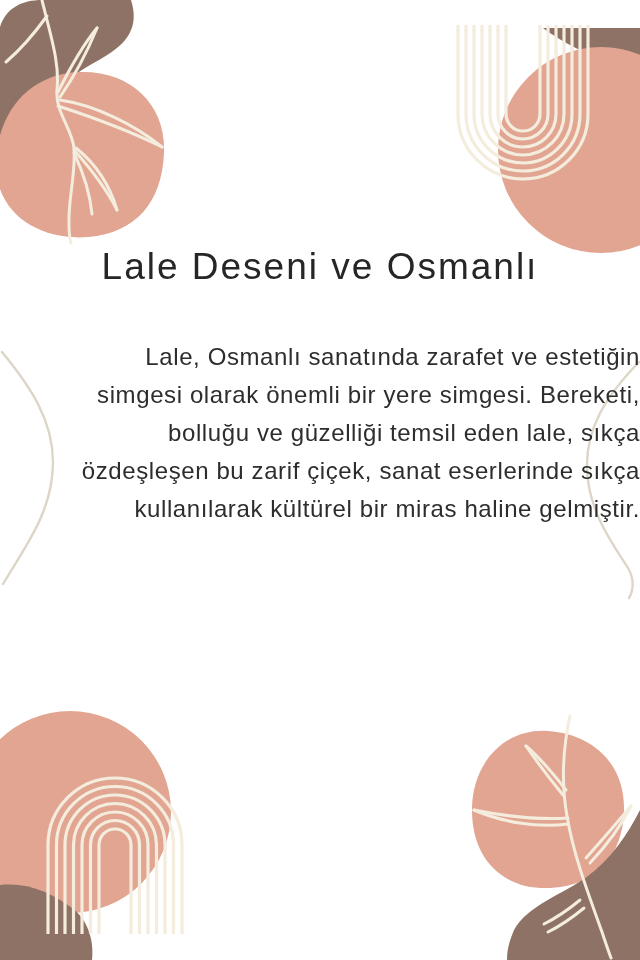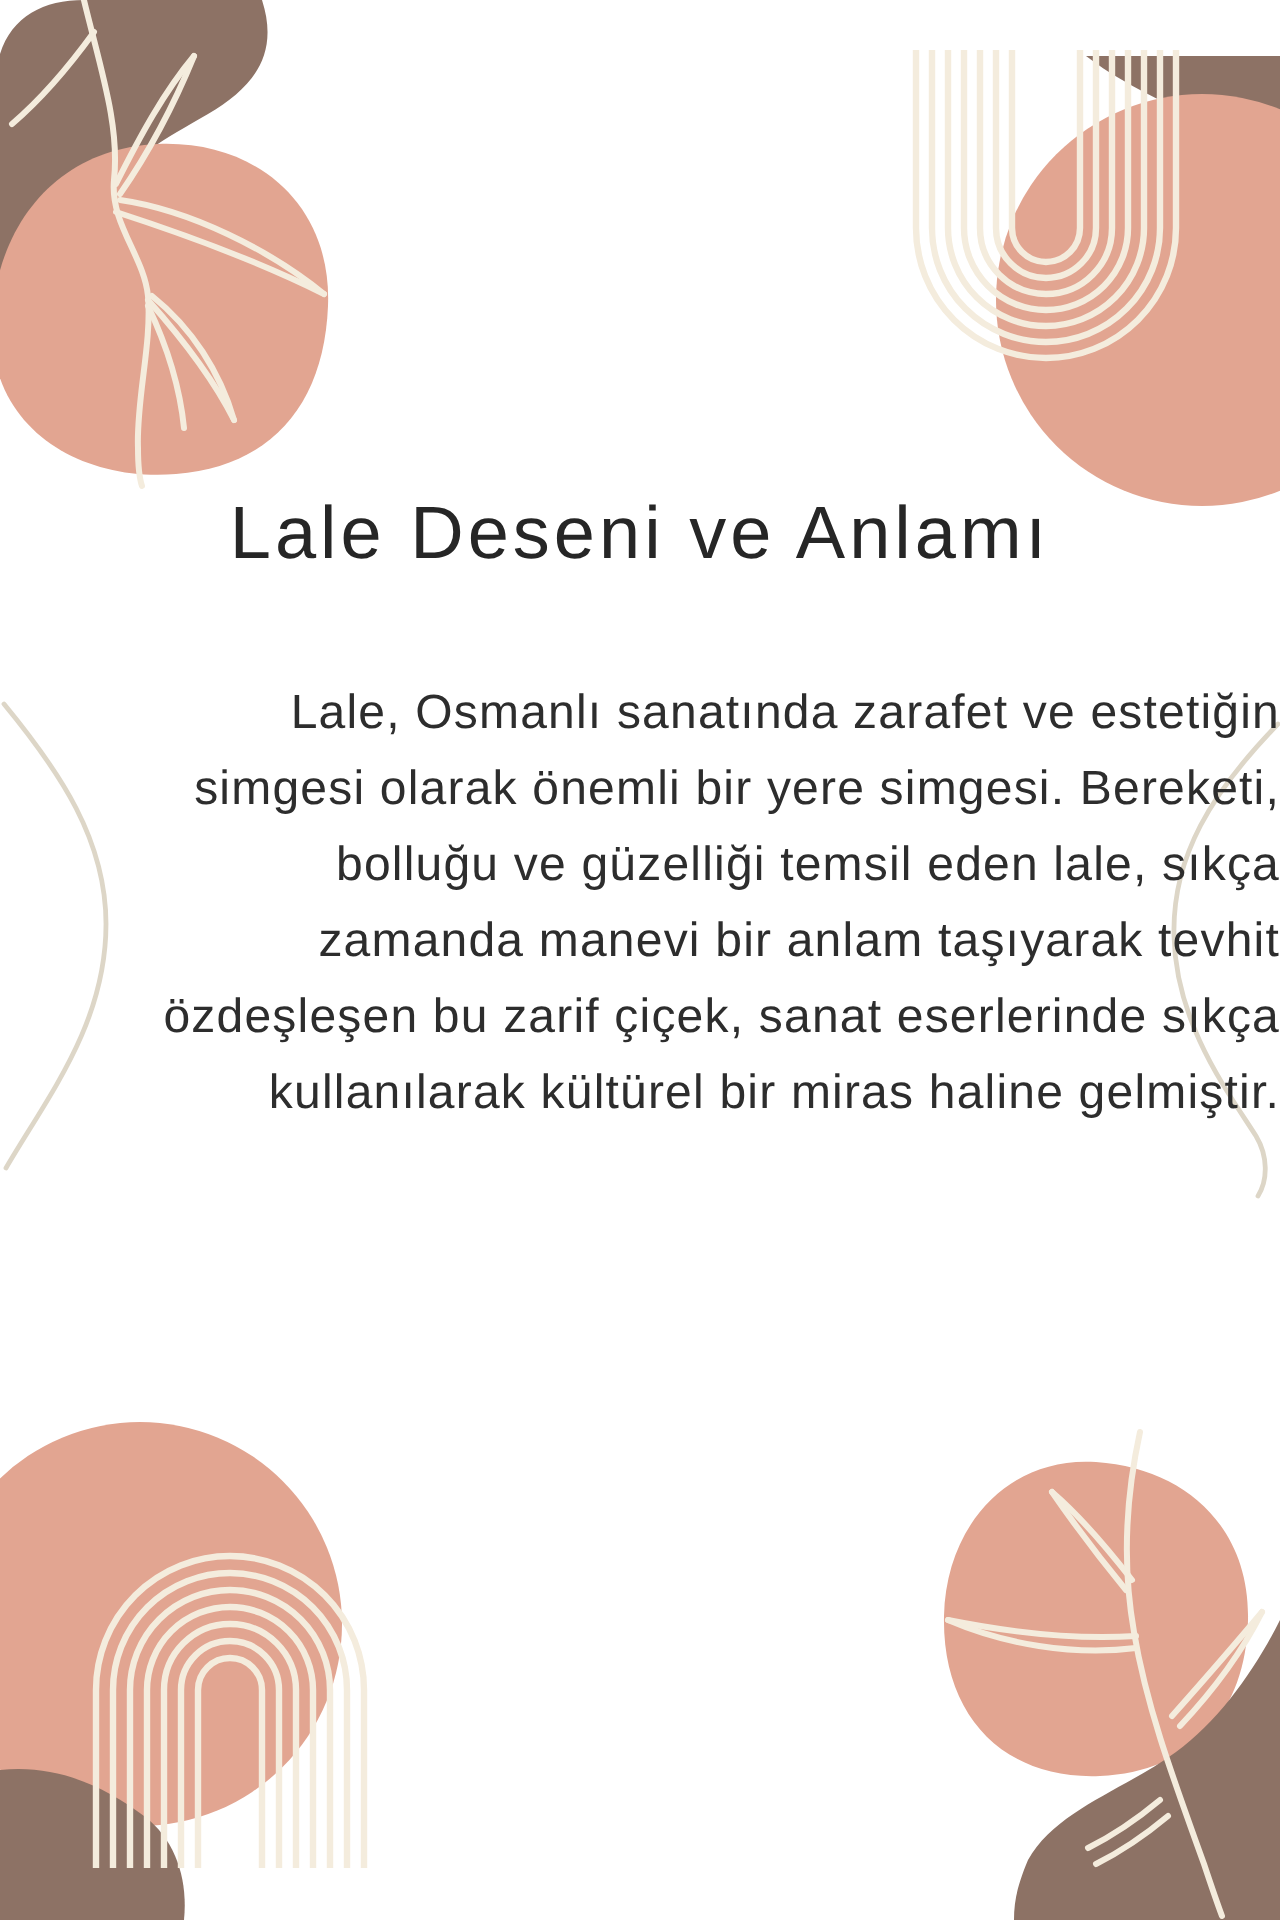--- a/index.html
+++ b/index.html
@@ -121,24 +121,23 @@
       <path class="lineart" d="M563,795 C549,778 537,762 526,746"></path>
       <path class="lineart" d="M568,818 C538,820 504,816 474,810"></path>
       <path class="lineart" d="M568,824 C536,828 502,822 474,810"></path>
       <path class="lineart" d="M586,858 C602,840 616,824 631,806"></path>
       <path class="lineart" d="M590,863 C606,846 620,828 631,806"></path>
       <path class="lineart" d="M580,900 C568,910 556,918 544,924"></path>
       <path class="lineart" d="M584,908 C572,918 560,926 548,932"></path>
     </g>
   </svg>
 
-  <div class="page-title">Lale Deseni ve Anlamı</div>
+  <div class="page-title">Lale Deseni ve Osmanlı</div>
 
   <div class="body-text">
       <div class="body-line">Lale, Osmanlı sanatında zarafet ve estetiğin</div>
       <div class="body-line">simgesi olarak önemli bir yere simgesi. Bereketi,</div>
       <div class="body-line">bolluğu ve güzelliği temsil eden lale, sıkça</div>
-      <div class="body-line">zamanda manevi bir anlam taşıyarak tevhit</div>
       <div class="body-line">özdeşleşen bu zarif çiçek, sanat eserlerinde sıkça</div>
       <div class="body-line">kullanılarak kültürel bir miras haline gelmiştir.</div>
     </div>
 
 </div>
 
 </body></html>

